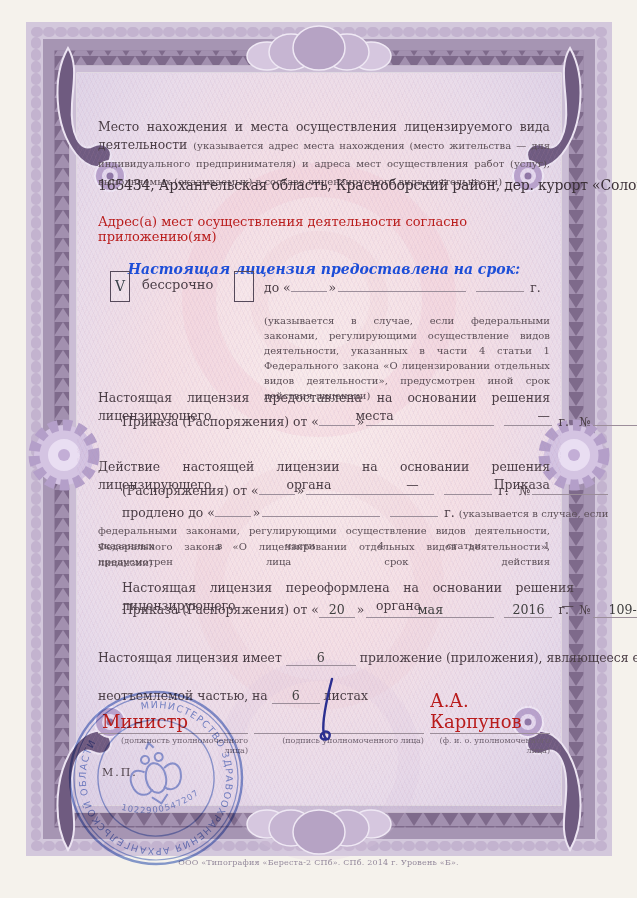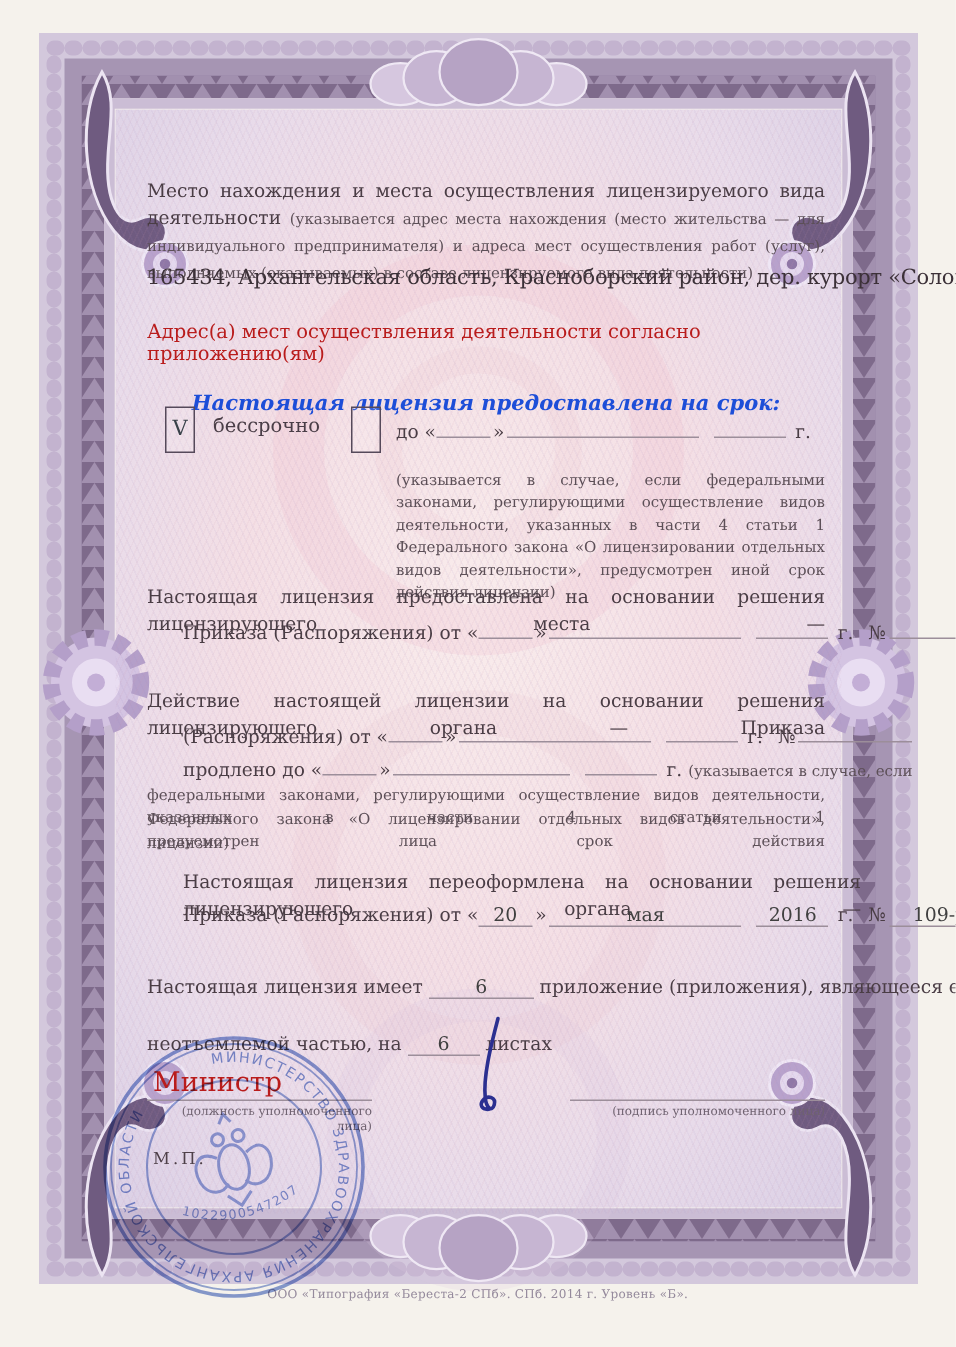--- a/index.html
+++ b/index.html
@@ -191,20 +191,24 @@
 
 <div class="sig-row">
   <div class="sig-col sig-c1">
     <div class="sig-val">Министр</div>
     <div class="sig-cap">(должность уполномоченного лица)</div>
   </div>
   <div class="sig-col sig-c2">
     <div class="sig-val"></div>
     <div class="sig-cap">(подпись уполномоченного лица)</div>
   </div>
+  <div class="sig-col sig-c3">
+    <div class="sig-val">А.А. Карпунов</div>
+    <div class="sig-cap">(ф. и. о. уполномоченного лица)</div>
+  </div>
 </div>
 
 <div class="seal-mark">М.П.</div>
 
 <svg class="ink" viewBox="0 0 52 72">
   <path d="M36,3 C31,22 26,42 27.5,56 C28.3,63 32,65.5 33.5,60.5 C34.8,56 29.5,53.5 26,57.5 C23.5,60.5 25,64 30,63.5" fill="none" stroke="#2b2f90" stroke-width="2.4" stroke-linecap="round"></path>
 </svg>
 
 <svg class="stamp" viewBox="0 0 184 184">
   <defs>

